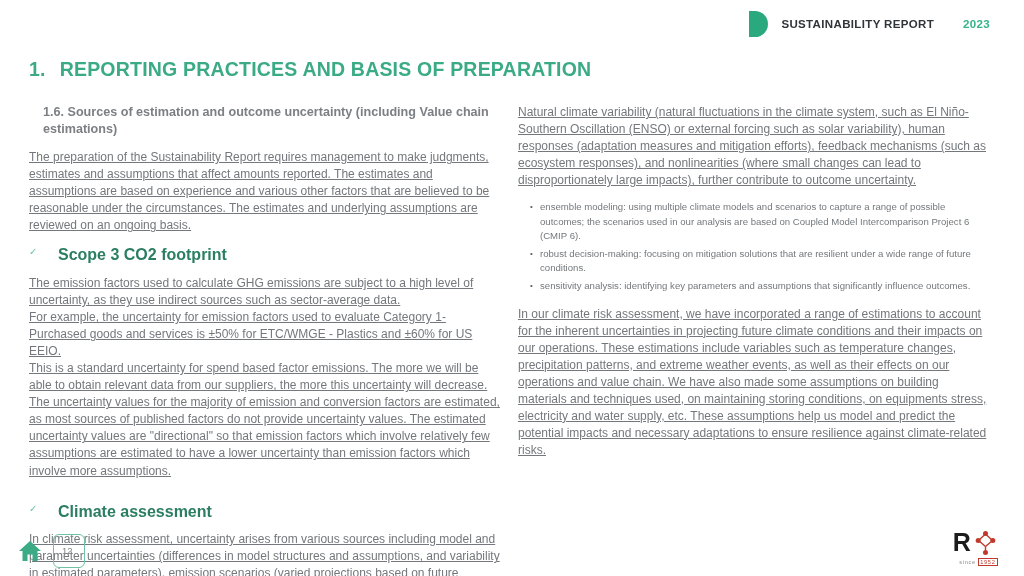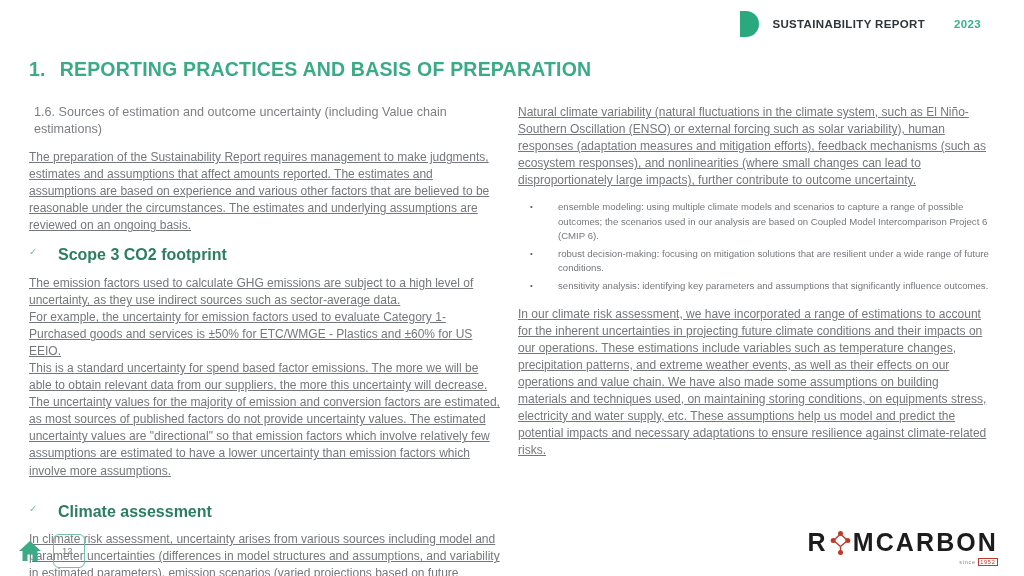--- a/index.html
+++ b/index.html
@@ -20,21 +20,21 @@
   
   .page-header {
     position: absolute;
     top: 0;
     left: 0;
     width: 1024px;
     height: 48px;
     display: flex;
     align-items: center;
     justify-content: flex-end;
-    padding-right: 43px;
+    padding-right: 34px;
     box-sizing: border-box;
   }
   .brand-lockup {
     display: flex;
     align-items: center;
     gap: 9px;
   }
   .brand-mark {
     width: 26px;
     height: 30px;
@@ -90,24 +90,24 @@
     left: 29px;
     width: 472px;
   }
   .col-right {
     left: 518px;
     width: 472px;
   }
 
   .section-heading {
     font-size: 12.6px;
-    font-weight: normal;
+    font-weight: bold;
     color: #7c8084;
     line-height: 1.32;
-    margin: 0 0 12px 5px;
+    margin: 0 0 12px 14px;
     max-width: 456px;
   }
 
   p.body-text {
     font-size: 12px;
     line-height: 1.42;
     color: #74787c;
     margin: 0 0 11px 0;
     text-align: left;
     text-decoration: underline;
@@ -164,21 +164,20 @@
   }
   .bullet-dot {
     flex: 0 0 10px;
     width: 10px;
     margin-left: 12px;
     font-size: 8px;
     line-height: 1.75;
     color: #5f6367;
   }
   .bullet-body {
-    margin-left: 18px;
   }
 
   
   .page-footer {
     position: absolute;
     left: 0;
     bottom: 0;
     width: 1024px;
     height: 56px;
   }
@@ -345,20 +344,19 @@
           <line x1="11.5" y1="5" x2="18.5" y2="11.5" stroke="#c0392b" stroke-width="1.4"></line>
           <line x1="4.5" y1="11.5" x2="11.5" y2="17.5" stroke="#c0392b" stroke-width="1.4"></line>
           <line x1="18.5" y1="11.5" x2="11.5" y2="17.5" stroke="#c0392b" stroke-width="1.4"></line>
           <line x1="11.5" y1="17.5" x2="11.5" y2="23" stroke="#c0392b" stroke-width="1.4"></line>
           <circle cx="11.5" cy="4.4" r="2.5" fill="#c0392b"></circle>
           <circle cx="4.2" cy="11.5" r="2.5" fill="#c0392b"></circle>
           <circle cx="18.8" cy="11.5" r="2.5" fill="#c0392b"></circle>
           <circle cx="11.5" cy="23.4" r="2.5" fill="#c0392b"></circle>
         </svg>
       </span>
-      <span>MCARBON</span>
     </div>
     <div class="logo-tagline">
       <span>since</span>
       <span class="tagline-year">1952</span>
     </div>
   </div>
 </div>
 
 </body></html>

